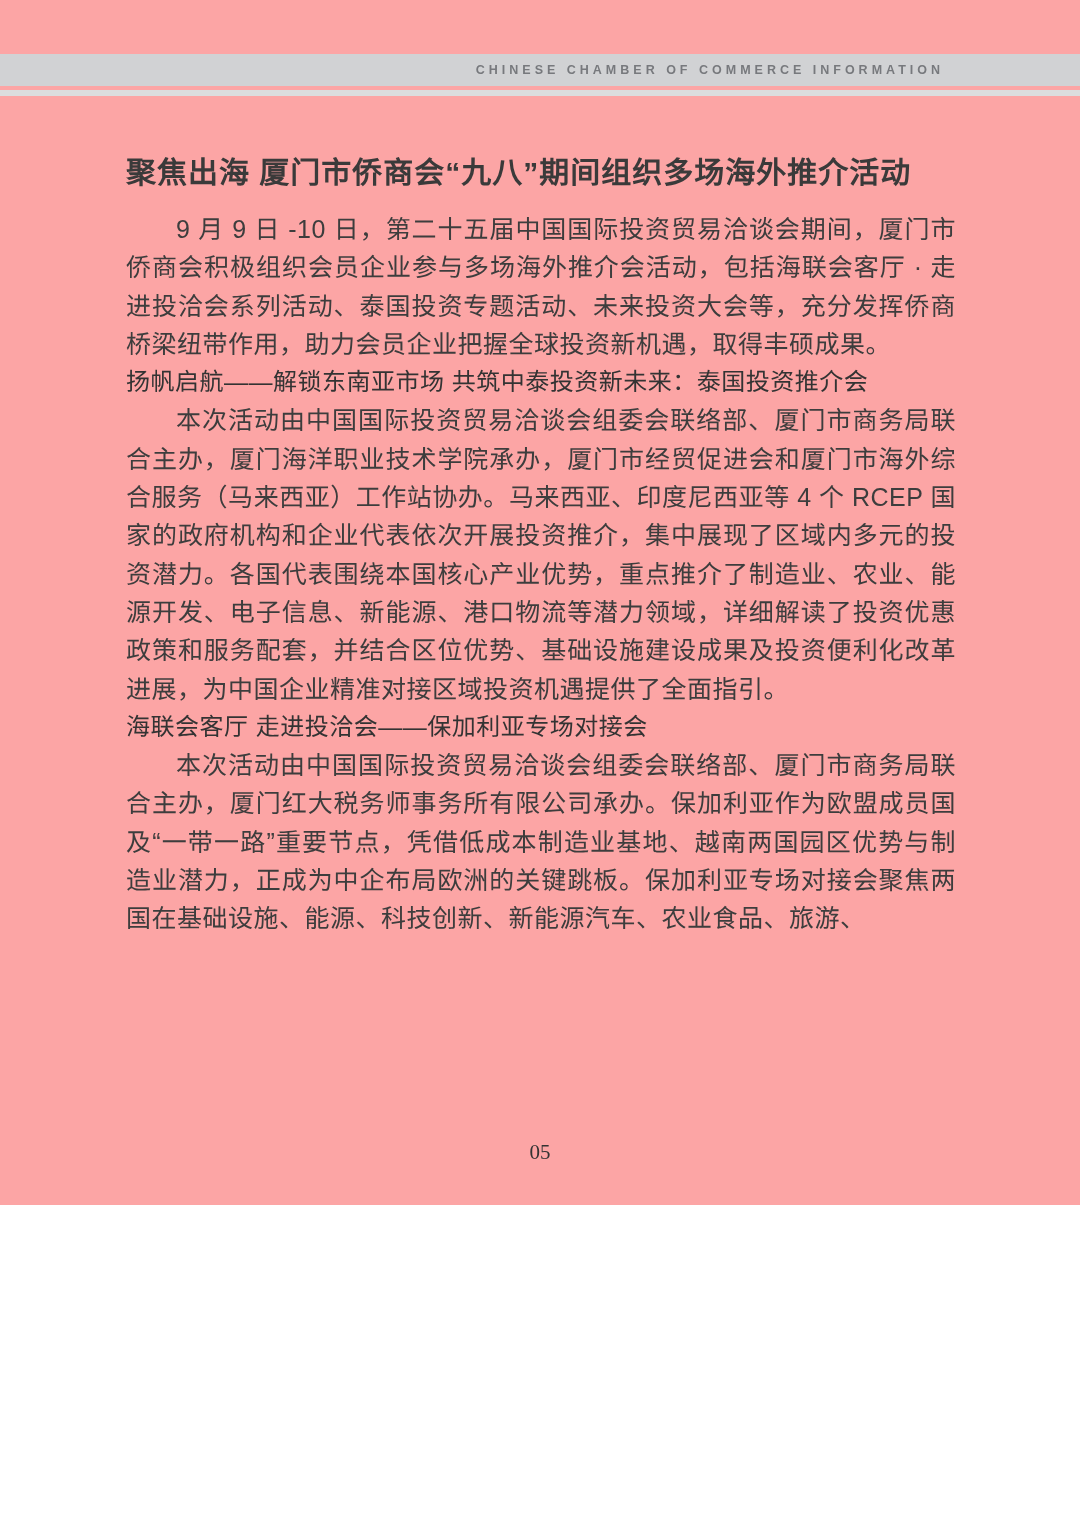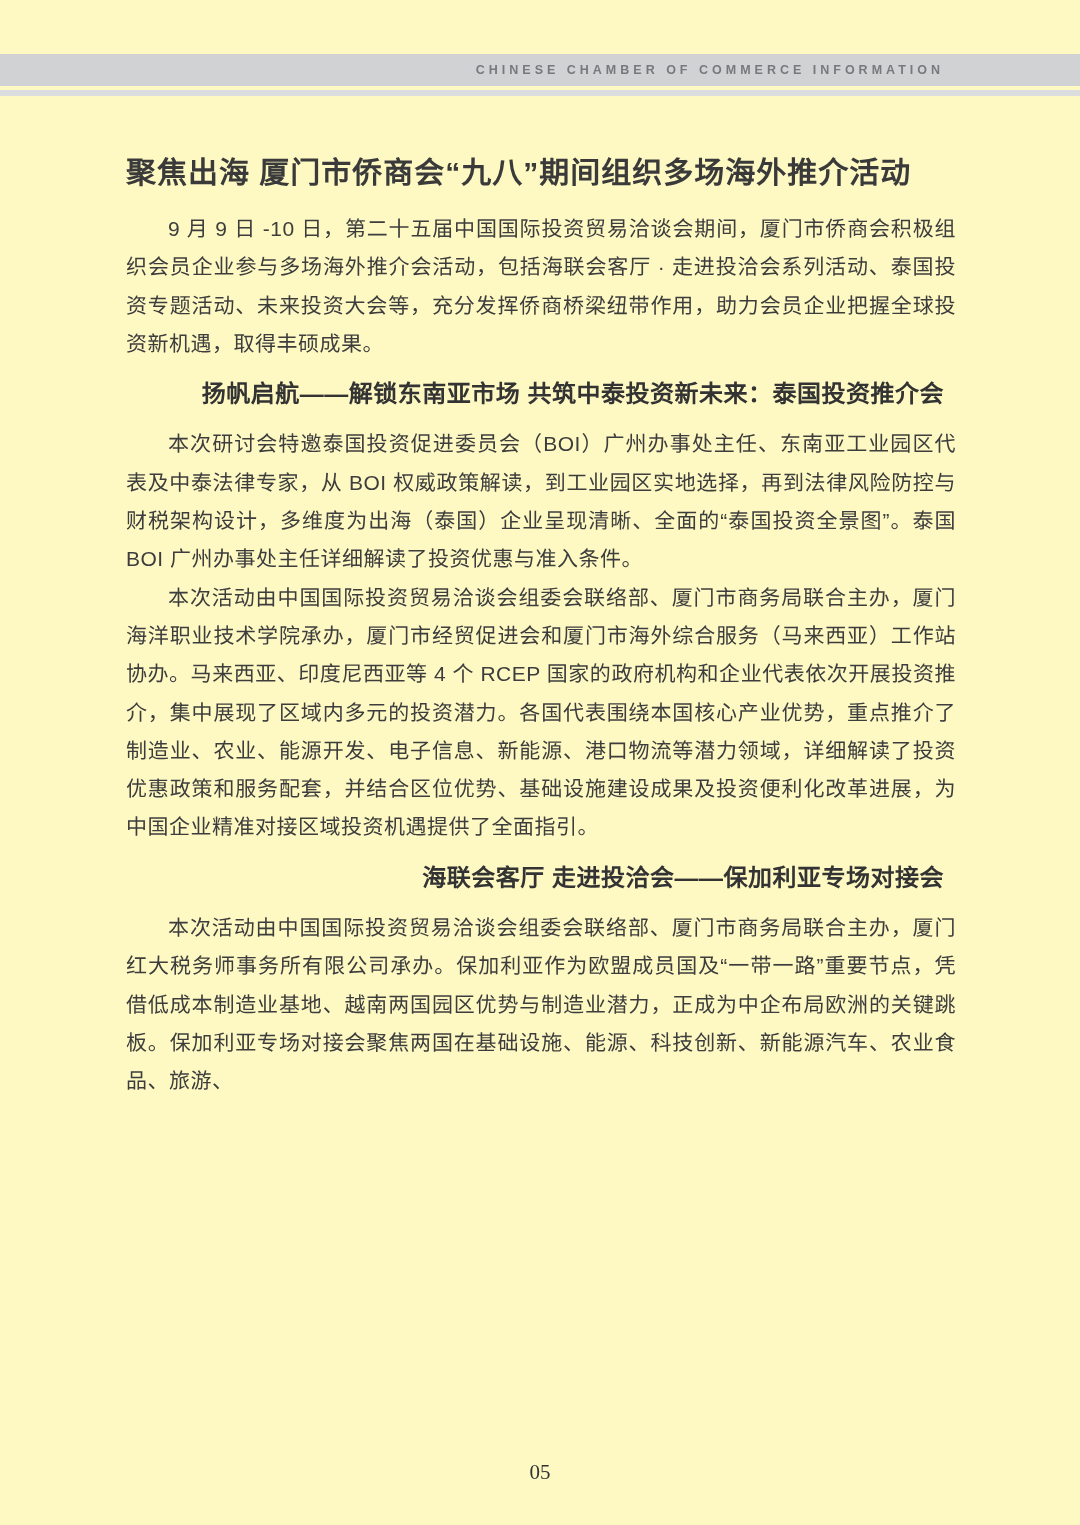--- a/index.html
+++ b/index.html
@@ -1,20 +1,20 @@
 <!DOCTYPE html>
 <html lang="zh-CN"><head>
 <meta charset="utf-8">
 <style>
   html, body { margin: 0; padding: 0; background: #ffffff; }
   .page {
     position: relative;
     width: 1080px;
-    height: 1525px;
-    background: #fef9c3;
+    height: 1205px;
+    background: #fca5a5;
     overflow: hidden;
     font-family: "Liberation Sans", "DejaVu Sans", sans-serif;
   }
   .header-bar {
     position: absolute;
     top: 54px; left: 0;
     width: 100%; height: 32px;
     background: #d1d2d4;
     box-sizing: border-box;
     display: flex;
@@ -45,34 +45,34 @@
     margin: 0 0 14px 0;
     font-size: 30px;
     line-height: 46px;
     font-weight: 700;
     letter-spacing: 1px;
     text-align: left;
     color: #3a3a3a;
   }
   .para {
     margin: 0;
-    font-size: 21px;
+    font-size: 25px;
     line-height: 38.3px;
     text-align: justify;
     text-justify: inter-ideograph;
     text-indent: 2em;
     color: #3d3d3d;
     letter-spacing: 0.5px;
   }
   .section-heading {
-    margin: 12px;
+    margin: 0;
     font-size: 24px;
     line-height: 38.3px;
-    font-weight: 700;
-    text-align: right;
+    font-weight: 400;
+    text-align: left;
     color: #333333;
     letter-spacing: 0.5px;
   }
   .page-number {
     position: absolute;
     bottom: 40px; left: 0;
     width: 100%;
     text-align: center;
     font-family: "Liberation Serif", "DejaVu Serif", serif;
     font-size: 21px;
@@ -90,21 +90,20 @@
   <div class="header-bar-thin"></div>
 
   <div class="content">
     <h1 class="article-title">聚焦出海 厦门市侨商会“九八”期间组织多场海外推介活动</h1>
 
     <p class="para">9 月 9 日 -10 日，第二十五届中国国际投资贸易洽谈会期间，厦门市侨商会积极组织会员企业参与多场海外推介会活动，包括海联会客厅 · 走进投洽会系列活动、泰国投资专题活动、未来投资大会等，充分发挥侨商桥梁纽带作用，助力会员企业把握全球投资新机遇，取得丰硕成果。</p>
 
     <h2 class="section-heading">扬帆启航——解锁东南亚市场 共筑中泰投资新未来：泰国投资推介会</h2>
 
 
-    <p class="para">本次研讨会特邀泰国投资促进委员会（BOI）广州办事处主任、东南亚工业园区代表及中泰法律专家，从 BOI 权威政策解读，到工业园区实地选择，再到法律风险防控与财税架构设计，多维度为出海（泰国）企业呈现清晰、全面的“泰国投资全景图”。泰国 BOI 广州办事处主任详细解读了投资优惠与准入条件。</p>
 
 
 
     <p class="para">本次活动由中国国际投资贸易洽谈会组委会联络部、厦门市商务局联合主办，厦门海洋职业技术学院承办，厦门市经贸促进会和厦门市海外综合服务（马来西亚）工作站协办。马来西亚、印度尼西亚等 4 个 RCEP 国家的政府机构和企业代表依次开展投资推介，集中展现了区域内多元的投资潜力。各国代表围绕本国核心产业优势，重点推介了制造业、农业、能源开发、电子信息、新能源、港口物流等潜力领域，详细解读了投资优惠政策和服务配套，并结合区位优势、基础设施建设成果及投资便利化改革进展，为中国企业精准对接区域投资机遇提供了全面指引。</p>
 
     <h2 class="section-heading">海联会客厅 走进投洽会——保加利亚专场对接会</h2>
 
     <p class="para">本次活动由中国国际投资贸易洽谈会组委会联络部、厦门市商务局联合主办，厦门红大税务师事务所有限公司承办。保加利亚作为欧盟成员国及“一带一路”重要节点，凭借低成本制造业基地、越南两国园区优势与制造业潜力，正成为中企布局欧洲的关键跳板。保加利亚专场对接会聚焦两国在基础设施、能源、科技创新、新能源汽车、农业食品、旅游、</p>
   </div>
 

